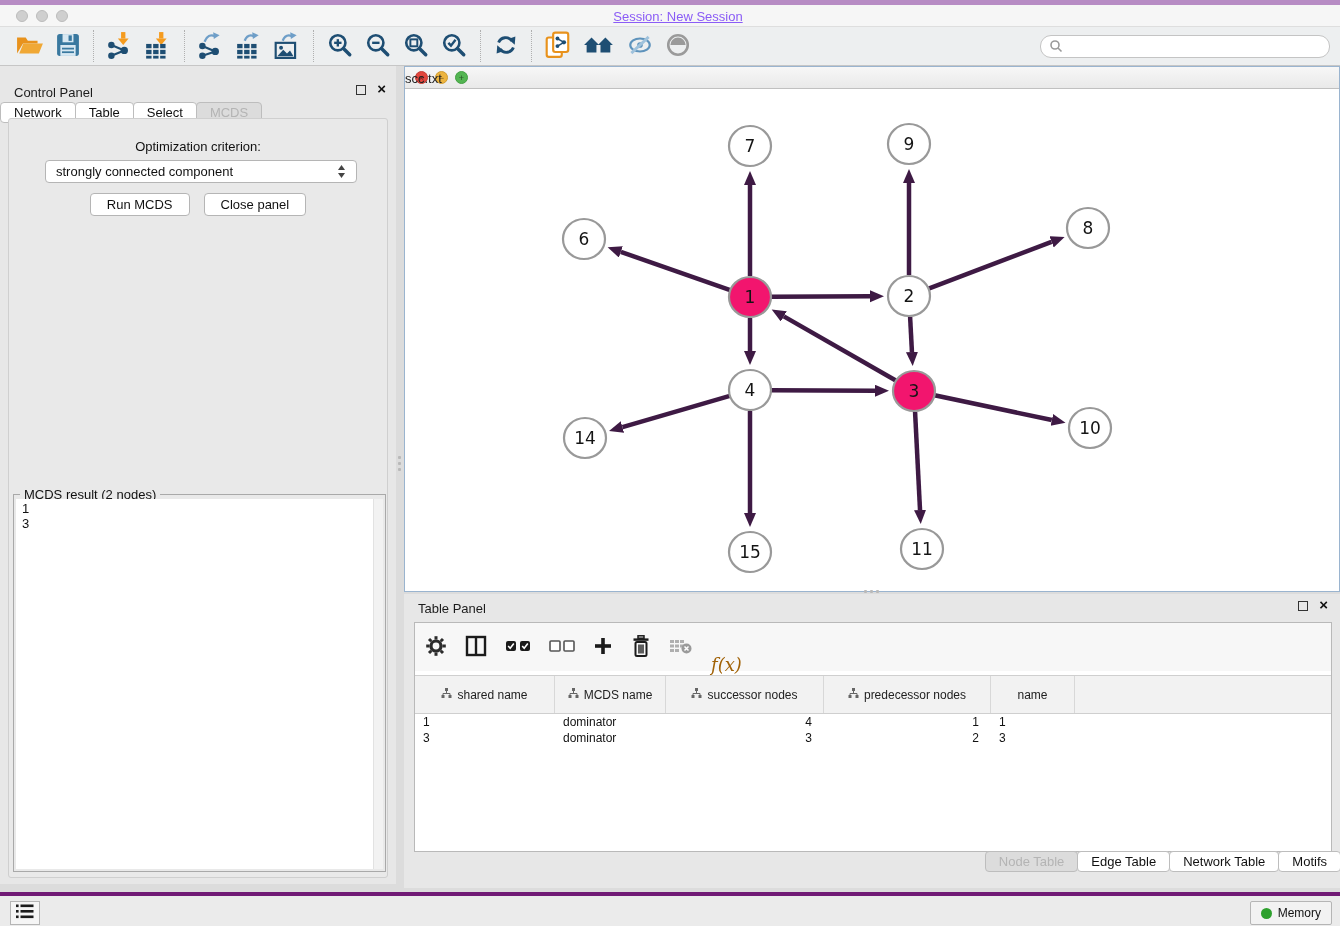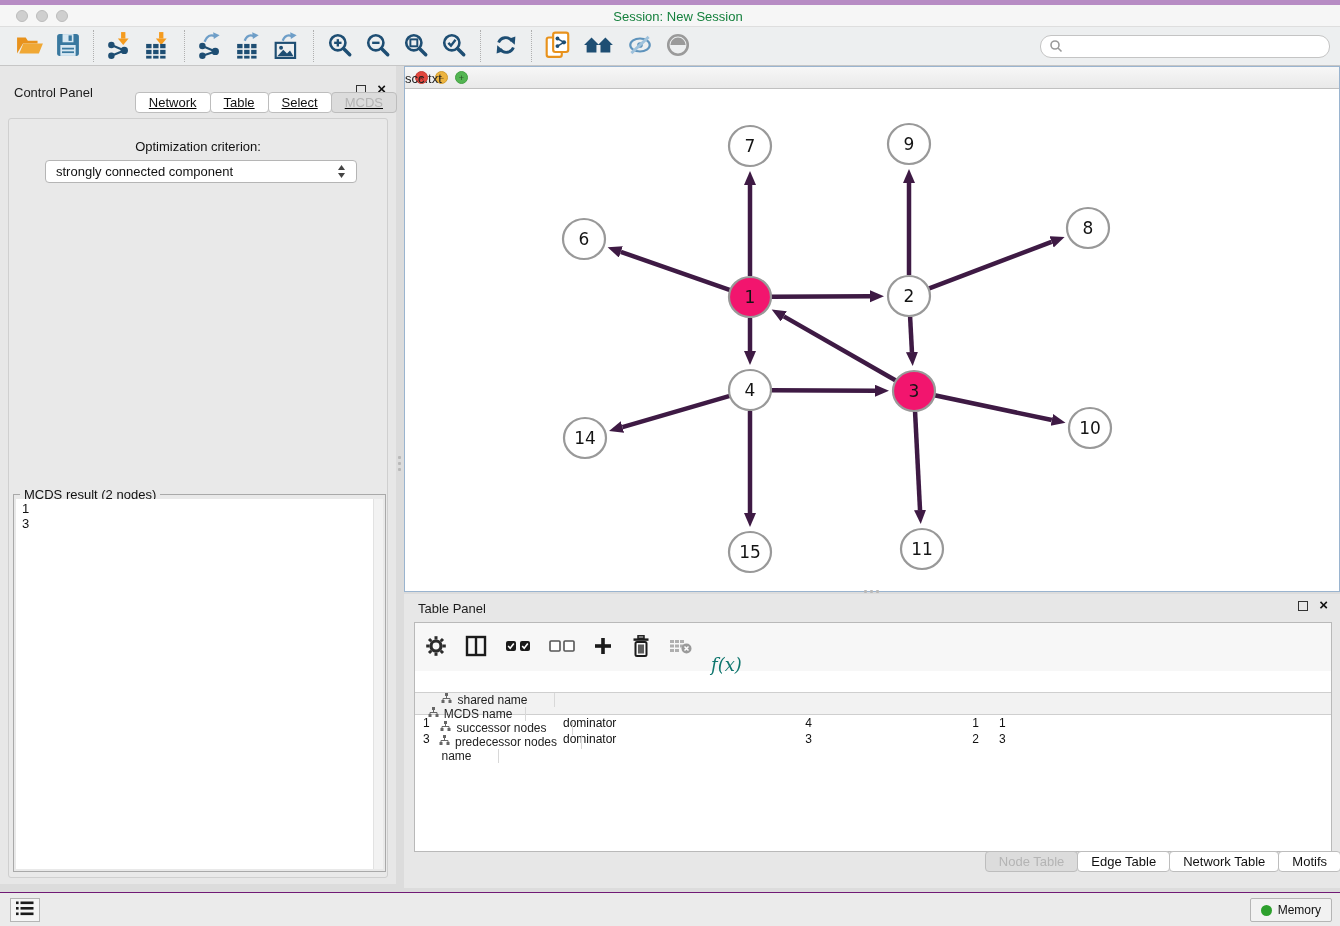--- a/index.html
+++ b/index.html
@@ -7,38 +7,38 @@
     font-family:"Liberation Sans","DejaVu Sans",sans-serif; }
   #app { position:relative; width:1340px; height:926px; background:#dcdcdc; }
 
   
   .menustrip { position:absolute; left:0; top:0; width:1340px; height:5px; background:#b78cc4; }
   .titlebar { position:absolute; left:0; top:5px; width:1340px; height:22px;
     background:#f6f6f6; border-bottom:1px solid #dedede; }
   .tl-gray { position:absolute; top:5px; width:12px; height:12px; border-radius:50%;
     background:#cfcfcf; border:1px solid #bcbcbc; }
   .app-title { position:absolute; left:16px; right:0; top:4px; text-align:center;
-    font-size:13px; color:#15803d; }
+    font-size:13px; color:#8b5cf6;text-decoration:underline; }
   .toolbar { position:absolute; left:0; top:27px; width:1340px; height:39px;
     background:#edeff0; border-bottom:1px solid #c6c6c6;
     display:flex; align-items:center; padding:0 10px; }
   .tbtn { background:transparent; border:none; padding:2px 6px; cursor:pointer;
     display:flex; align-items:center; justify-content:center; }
   .tsep { width:1px; height:32px; margin:0 7px; border-left:1px dotted #b0b0b0; }
   .flex-spacer { flex:1; }
   .searchbox { width:290px; height:23px; background:#fff; border:1px solid #c4c4c4;
     border-radius:11px; display:flex; align-items:center; padding:0 8px; }
   .searchbox input { border:none; outline:none; flex:1; font-size:12px; background:transparent; }
 
   
   .control-panel { position:absolute; left:0; top:66px; width:396px; height:818px; background:#e7e7e7; }
   .cp-header { position:relative; height:28px; padding:7px 10px 0 14px; font-size:13px; color:#1c1c1c;margin-top:12px; }
   .win-float { position:absolute; top:7px; width:10px; height:10px; border:1.6px solid #333; background:transparent; }
   .win-close { position:absolute; top:3px; font-size:15px; font-weight:bold; color:#111; line-height:16px; cursor:pointer; }
-  .cp-tabs { position:absolute; left:0; top:26px; width:100%; display:flex; justify-content:flex-end;text-decoration:underline; }
+  .cp-tabs { position:absolute; left:0; top:36px; width:100%; display:flex; justify-content:flex-start;text-decoration:underline; }
   .tab { height:21px; padding:2px 13px; font-size:13px; background:#fff;
     border:1px solid #bdbdbd; border-radius:4px; margin-right:-1px; color:#111;
     cursor:pointer; line-height:16px; }
   .tab.active { background:#dcdcdc; color:#b4b4b4; }
   .cp-body { position:absolute; left:8px; top:52px; width:380px; height:760px;
     background:#e9e9e9; border:1px solid #cfcfcf; border-radius:3px; }
   .opt-label { position:absolute; left:0; width:100%; top:20px; text-align:center; font-size:13px; color:#111; }
   .dropdown { position:absolute; left:36px; top:41px; width:312px; height:23px; background:#fff;
     border:1px solid #b5b5b5; border-radius:4px; display:flex; align-items:center;
     padding:0 10px; font-size:13px; color:#111; cursor:pointer; }
@@ -76,32 +76,32 @@
   .nw-canvas { position:absolute; left:0; top:22px; width:934px; height:502px; background:#fff; }
   .graph-node-label { font-family:"DejaVu Sans",sans-serif; font-size:17px; fill:#141414; }
 
   
   .table-panel { position:absolute; left:404px; top:594px; width:936px; height:294px; background:#e7e7e7; }
   .tp-header { position:relative; height:26px; padding:7px 10px 0 14px; font-size:13px; color:#1c1c1c; }
   .tp-box { position:absolute; left:10px; top:28px; width:918px; height:230px;
     background:#fff; border:1px solid #b9b9b9; }
   .tp-toolbar { height:48px; background:#f7f7f7; display:flex; align-items:center; padding-left:10px; gap:18px; }
   .tp-tbtn { background:transparent; border:none; cursor:pointer; display:flex; align-items:center; }
-  .fx-label { font-family:"DejaVu Serif",serif; font-style:italic; font-size:18px; color:#0f766e;margin-top:35px; }
-  .thead { display:flex; height:23px; margin-top:21px; border-top:1px solid #cfcfcf;
-    border-bottom:1px solid #cfcfcf; background:#f2f2f2;flex-direction:column; }
+  .fx-label { font-family:"DejaVu Serif",serif; font-style:italic; font-size:18px; color:#a16207;margin-top:35px; }
+  .thead { display:flex; height:39px; margin-top:4px; border-top:1px solid #cfcfcf;
+    border-bottom:1px solid #cfcfcf; background:#f2f2f2; }
   .th { position:relative; display:flex; align-items:center; justify-content:center;
     font-size:12px; color:#222; border-right:1px solid #d8d8d8; gap:5px; }
   .trow { display:flex; height:16px; }
   .tcell { font-size:12px; color:#111; padding:1px 12px 0 8px; overflow:hidden; white-space:nowrap; }
   .tp-tabs { position:absolute; left:0; bottom:16px; width:100%; display:flex; justify-content:flex-end;margin-top:16px; }
 
   
   .statusbar { position:absolute; left:0; top:892px; width:1340px; height:34px;
-    background:#ebebeb; border-top:1px solid #701a75; }
+    background:#ebebeb; border-top:4px solid #701a75; }
   .panel-menu-btn { position:absolute; left:10px; top:5px; width:30px; height:24px;
     background:#f5f5f5; border:1px solid #b5b5b5; display:flex; align-items:center; justify-content:center; cursor:pointer; }
   .memory-btn { position:absolute; right:8px; top:5px; height:24px; padding:0 10px;
     background:#f2f2f2; border:1px solid #b5b5b5; border-radius:2px;
     display:flex; align-items:center; gap:6px; font-size:12px; color:#111; cursor:pointer; }
   .memory-dot { width:11px; height:11px; border-radius:50%; background:#2da02d; }
 </style>
 </head>
 <body>
 
@@ -298,20 +298,24 @@
       <div class="opt-label">Optimization criterion:</div>
       <div class="dropdown">
         <span>strongly connected component</span>
         <span class="dd-spacer"></span>
         <span style="display:flex">
             <svg width="9" height="15" viewBox="0 0 9 15">
               <path d="M4.5 1 L8 6 H1 Z" fill="#444"></path>
               <path d="M4.5 14 L1 9 H8 Z" fill="#444"></path>
             </svg>
           </span>
+      </div>
+      <div class="cp-buttons">
+        <button class="pbtn">Run MCDS</button>
+        <button class="pbtn">Close panel</button>
       </div>
       <div class="mcds-fieldset">
         <span class="mcds-legend">MCDS result (2 nodes)</span>
         <div class="mcds-text">1
 3</div>
         <div class="mcds-scroll"></div>
       </div>
     </div>
   </div>
 

